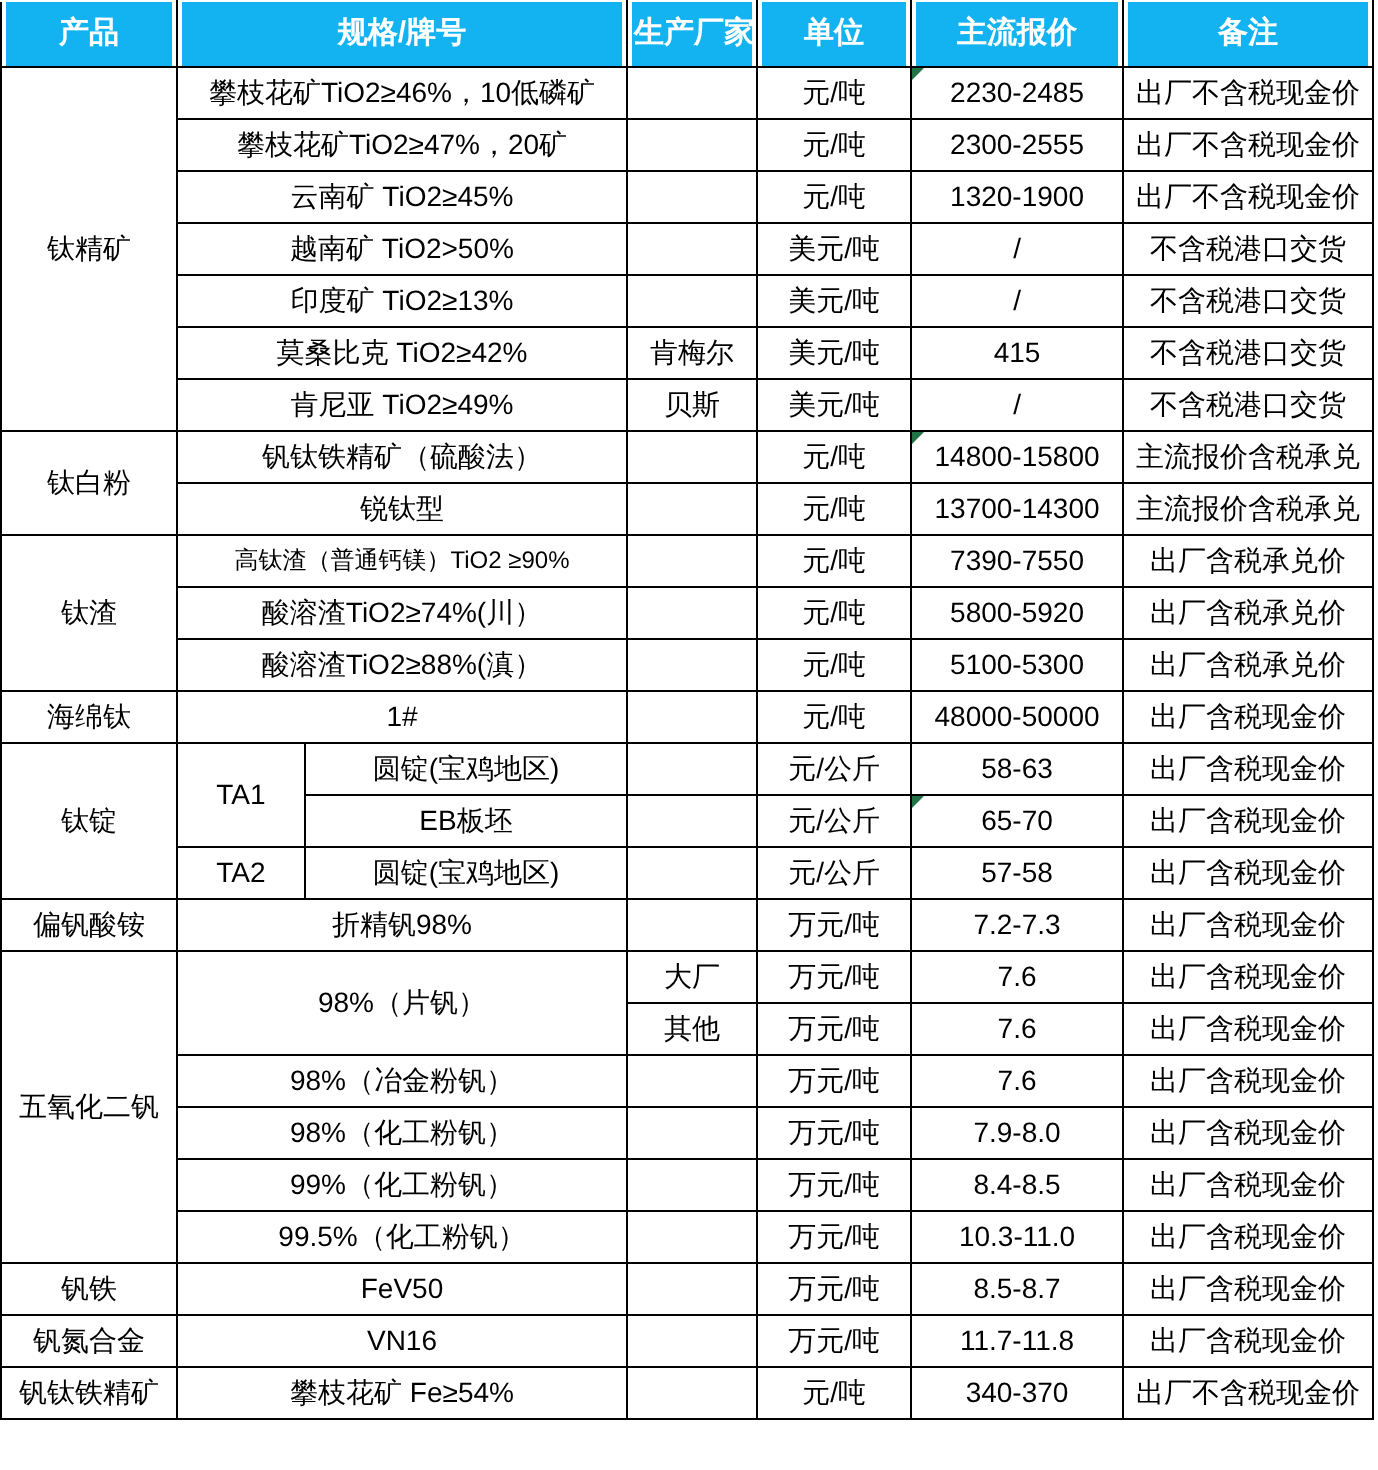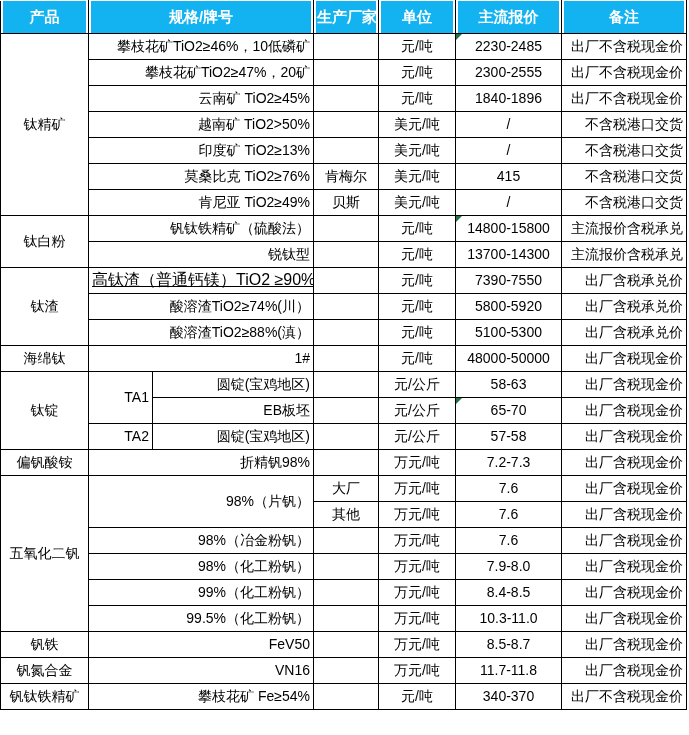--- a/index.html
+++ b/index.html
@@ -36,23 +36,23 @@
   th{
     background:#12b3f0;
     color:#ffffff;
     font-weight:bold;
     font-size:15px;
     text-align:center;
     border-top:1px solid #ffffff;
     box-shadow:inset 2px 0 0 #ffffff, inset -2px 0 0 #ffffff;
   }
   td.ctr{text-align:center;}
-  td.lft{text-align:right;margin-left:16px;}
+  td.lft{text-align:center;margin-left:16px;}
   td.price{text-align:center;position:relative;}
-  td.small{font-size:16px;text-decoration:underline;}
+  td.small{font-size:12px;}
   .tri{
     position:absolute;top:0;left:0;width:0;height:0;
     border-top:6px solid #217346;
     border-right:6px solid transparent;
   }
 </style>
 </head>
 <body>
 
 <table class="price-table">
@@ -88,39 +88,39 @@
     <td class="lft" colspan="2">攀枝花矿TiO2≥47%，20矿</td>
     <td class="ctr"></td>
     <td class="ctr">元/吨</td>
     <td class="price">2300-2555</td>
     <td class="lft">出厂不含税现金价</td>
   </tr>
   <tr class="r">
     <td class="lft" colspan="2">云南矿 TiO2≥45%</td>
     <td class="ctr"></td>
     <td class="ctr">元/吨</td>
-    <td class="price">1840-1896</td>
+    <td class="price">1320-1900</td>
     <td class="lft">出厂不含税现金价</td>
   </tr>
   <tr class="r">
     <td class="lft" colspan="2">越南矿 TiO2&gt;50%</td>
     <td class="ctr"></td>
     <td class="ctr">美元/吨</td>
     <td class="price">/</td>
     <td class="lft">不含税港口交货</td>
   </tr>
   <tr class="r">
     <td class="lft" colspan="2">印度矿 TiO2≥13%</td>
     <td class="ctr"></td>
     <td class="ctr">美元/吨</td>
     <td class="price">/</td>
     <td class="lft">不含税港口交货</td>
   </tr>
   <tr class="r">
-    <td class="lft" colspan="2">莫桑比克 TiO2≥76%</td>
+    <td class="lft" colspan="2">莫桑比克 TiO2≥42%</td>
     <td class="ctr">肯梅尔</td>
     <td class="ctr">美元/吨</td>
     <td class="price">415</td>
     <td class="lft">不含税港口交货</td>
   </tr>
   <tr class="r">
     <td class="lft" colspan="2">肯尼亚 TiO2≥49%</td>
     <td class="ctr">贝斯</td>
     <td class="ctr">美元/吨</td>
     <td class="price">/</td>

